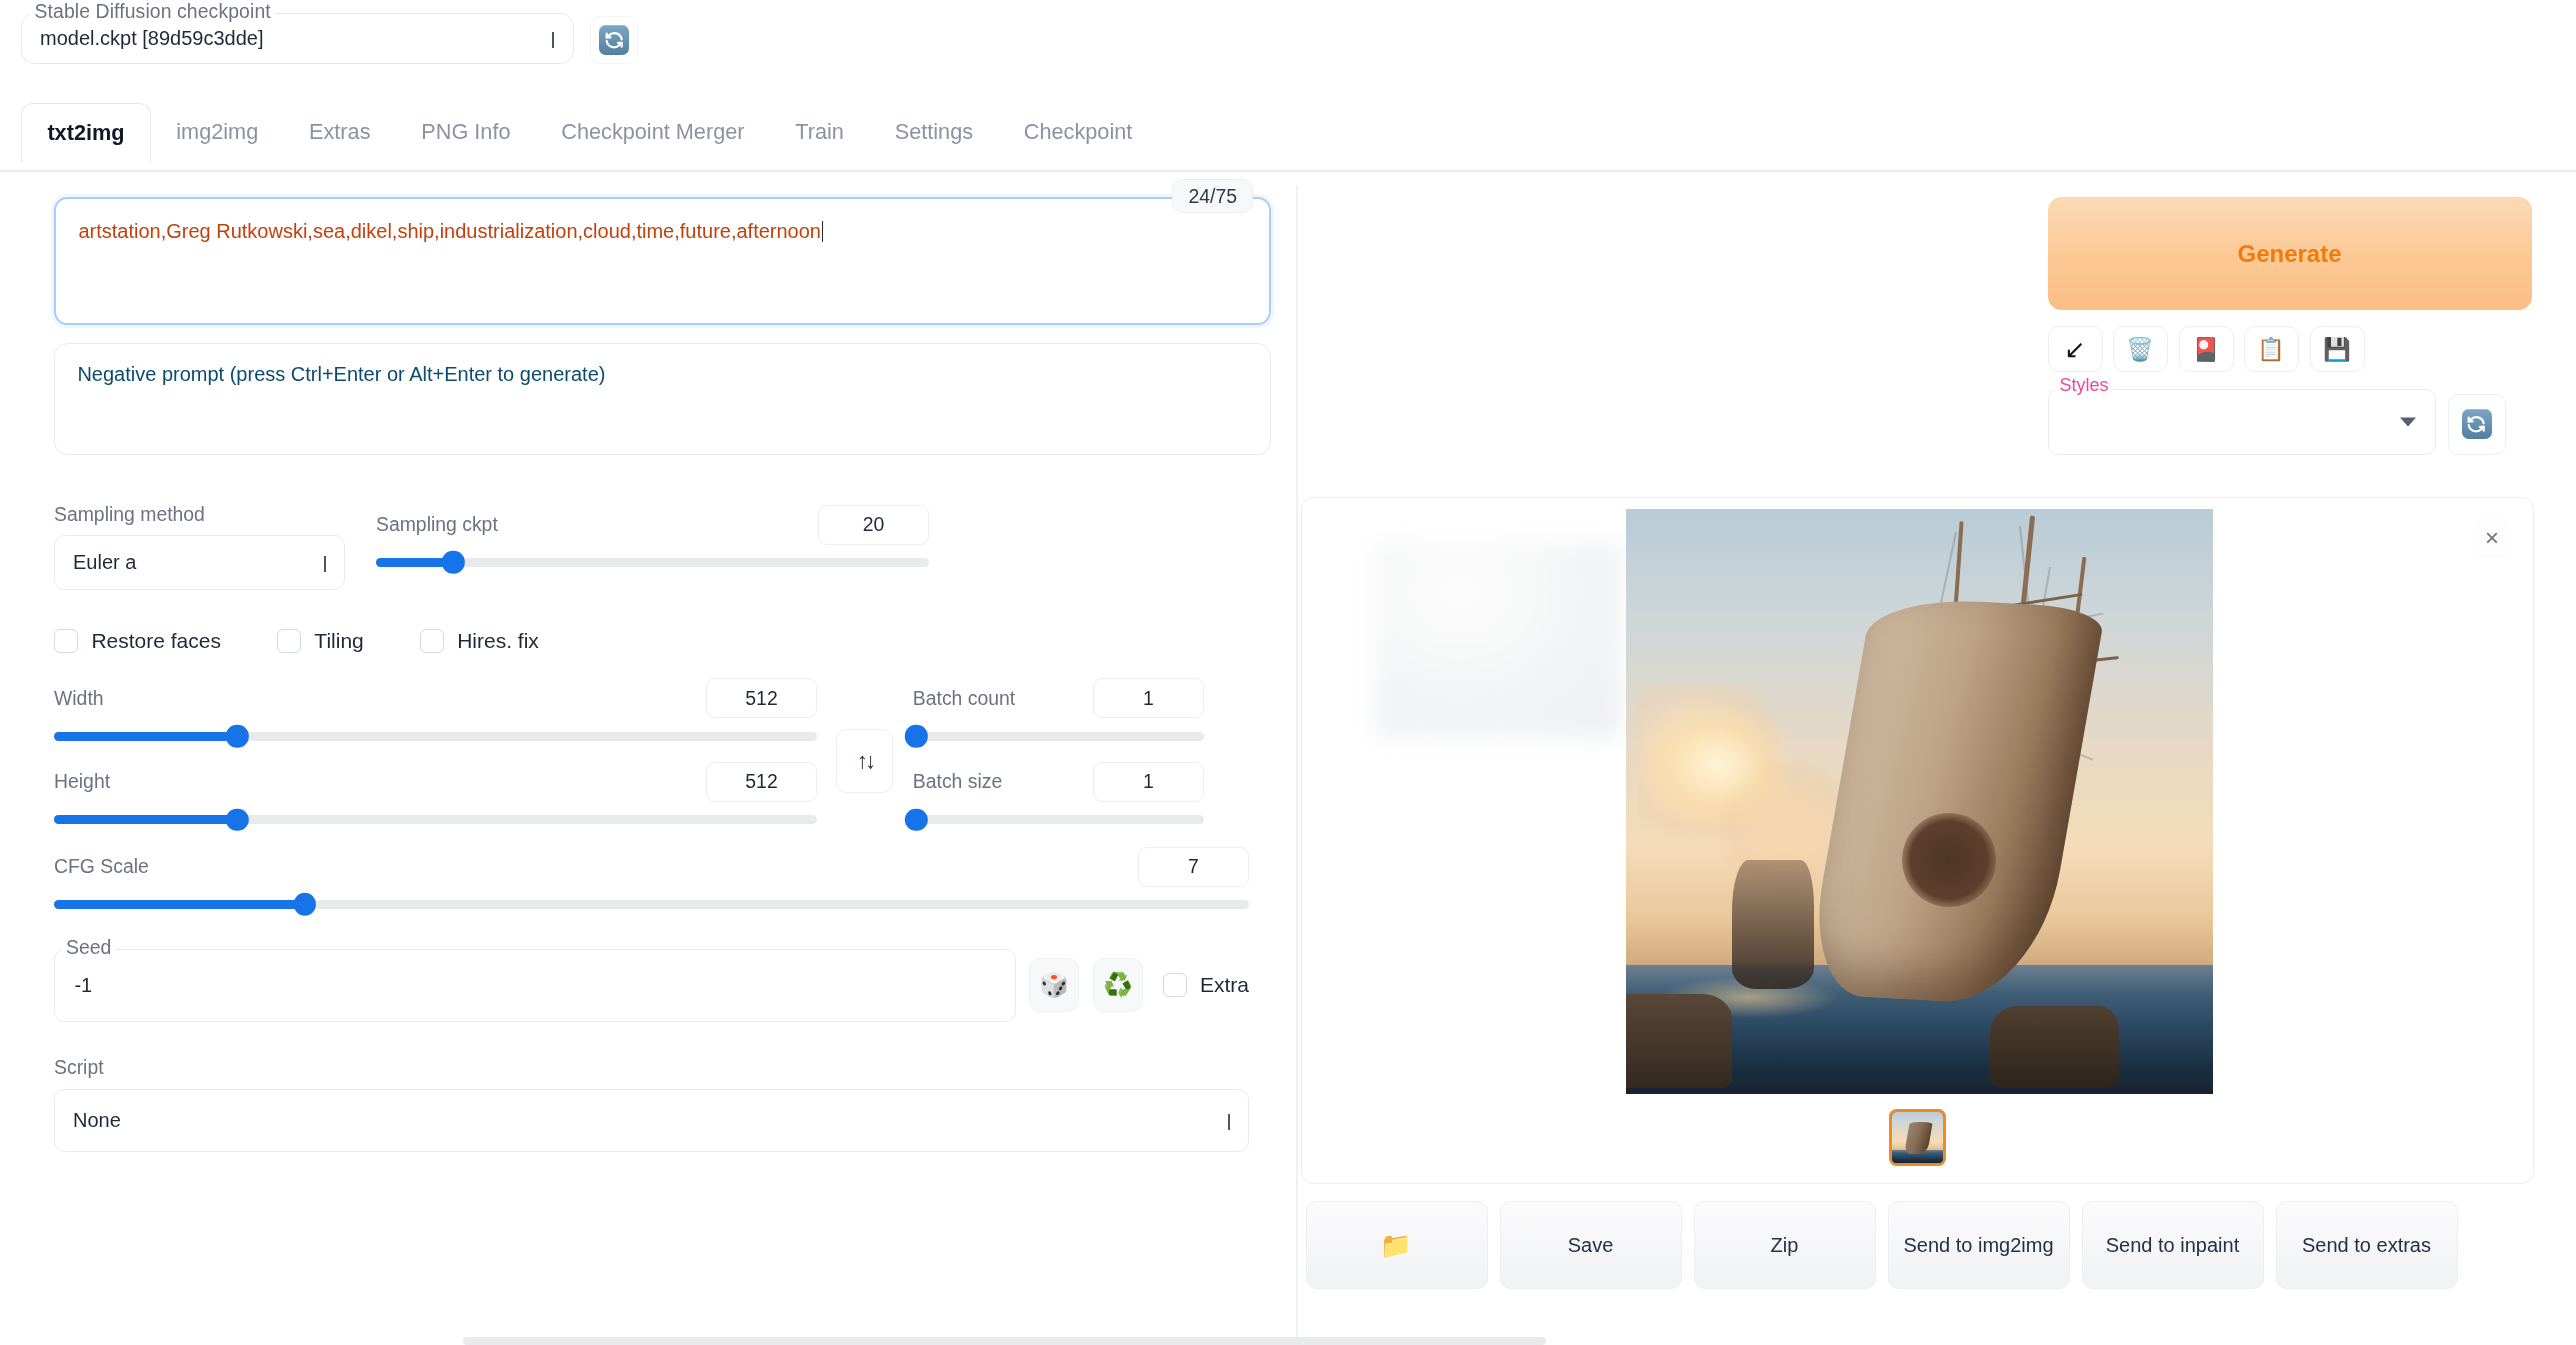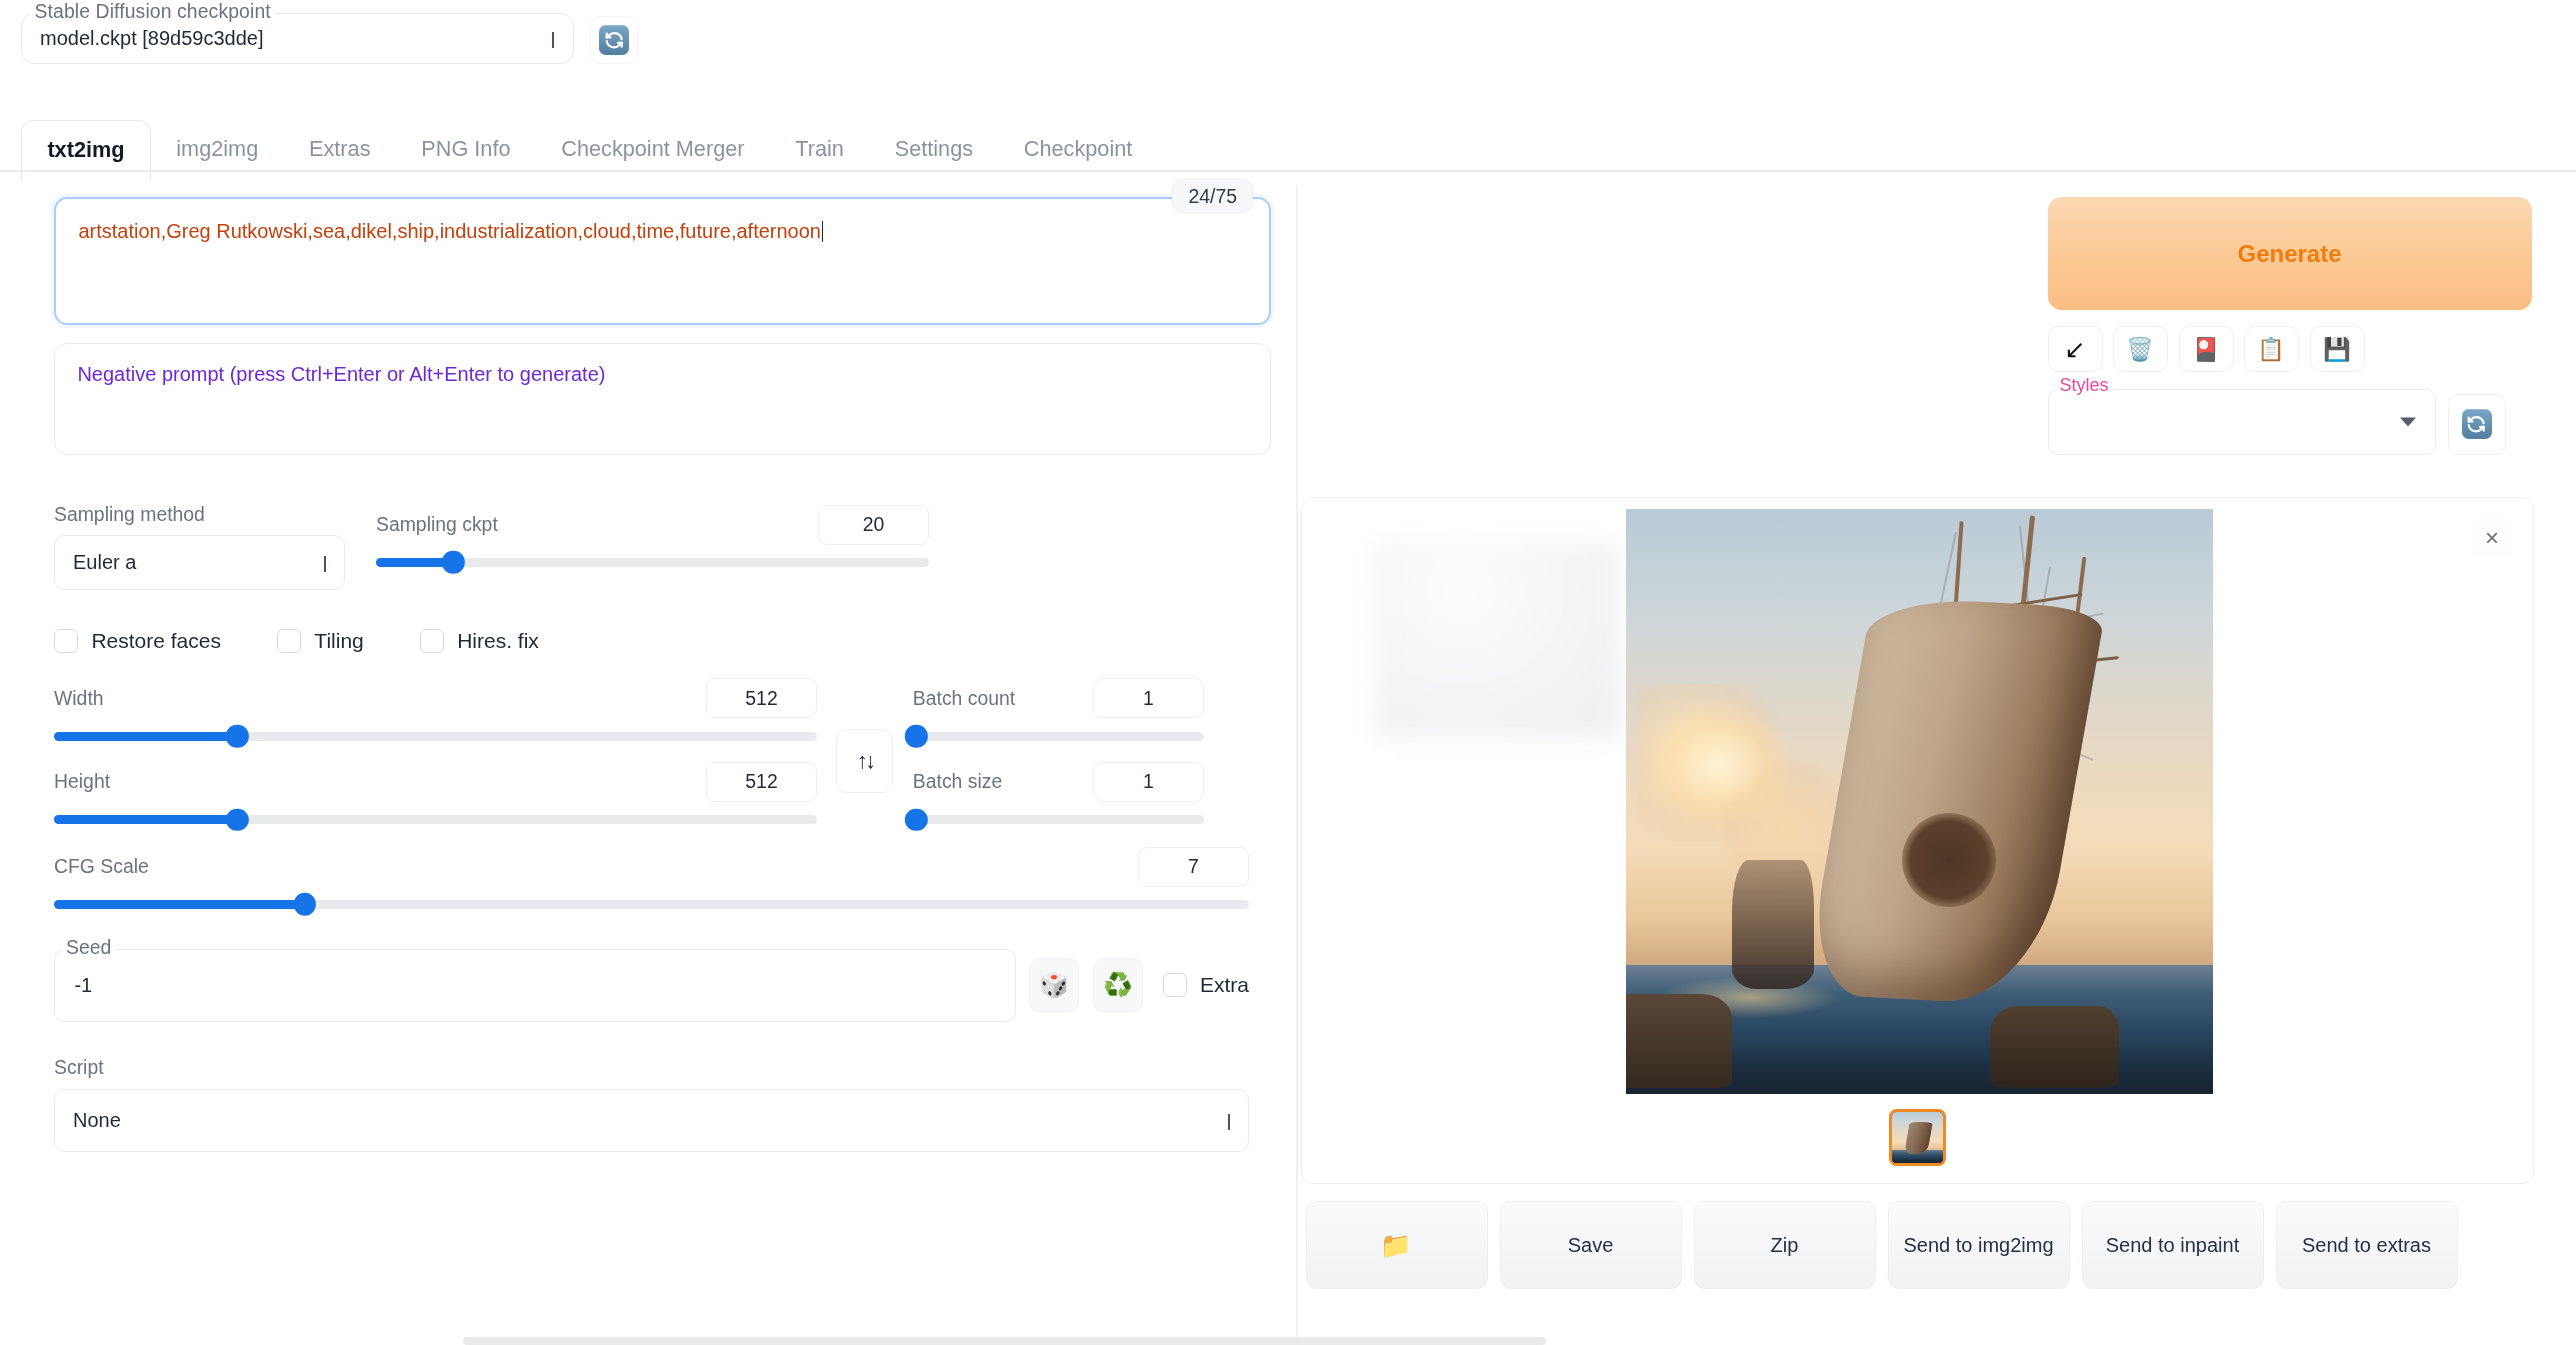--- a/index.html
+++ b/index.html
@@ -36,21 +36,21 @@
   .refresh-glyph {
     width: 30px; height: 30px; border-radius: 6.7px;
     background: linear-gradient(#7ba7c7, #527e9f);
     display: flex; align-items: center; justify-content: center;
     box-shadow: inset 0 0.7px 0 #a7c6dc;
   }
   .refresh-glyph svg { width: 22.4px; height: 22.4px; }
 
   
   .tabs {
-    position: absolute; left: 21px; top: 120px; right: 0; height: 58px;
+    position: absolute; left: 21px; top: 103px; right: 0; height: 58px;
     display: flex; align-items: stretch; gap: 0; text-align: center;
   }
   .tab {
     padding: 0 25.4px; display: flex; align-items: center; font-size: 21.7px;
     color: #8b93a3; background: transparent; white-space: nowrap;
   }
   .tab.active {
     color: #111827; font-weight: bold; background: #fff;
     border: 1.5px solid #e5e7eb; border-bottom: 1.5px solid #fff;
     border-radius: 12px 12px 0 0; margin-bottom: -1.5px;
@@ -75,21 +75,21 @@
     vertical-align: -3.7px; margin-left: 0.7px;
   }
   .token-badge {
     position: absolute; right: 18px; top: -18px; background: #f7f8f9; border: 0.7px solid #eceef1;
     border-radius: 10.5px; padding: 4.5px 15px; font-size: 19.4px; color: #303a4a; z-index: 3;
   }
   .neg-box {
     position: relative; margin: 18px 21px 0 54px; height: 112px;
     border: 1.5px solid #e8eaee; border-radius: 13.4px; background: #fff; padding: 19.4px 22.4px;
   }
-  .neg-ph { font-size: 20px; color: #6d28d9; }
+  .neg-ph { font-size: 20px; color: #0c4a6e; }
 
   
   .gen-panel { position: relative; width: 493px; margin-left: 4.5px; }
   .generate-btn {
     width: 484px; height: 113px; border-radius: 13.4px;
     background: linear-gradient(180deg,#fcd9b4 0%, #fbc894 55%, #fbbe84 100%);
     display: flex; align-items: center; justify-content: center;
     font-size: 24px; font-weight: bold; color: #f07c0c;
   }
   .tool-row { display: flex; gap: 10.5px; margin-top: 16.4px; }

